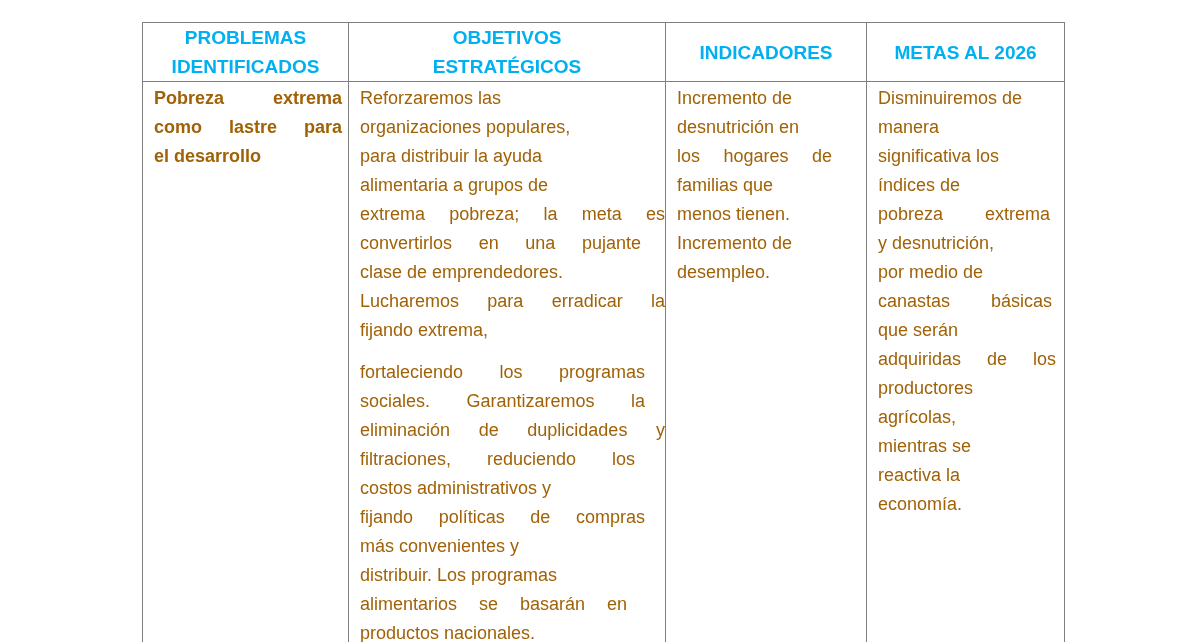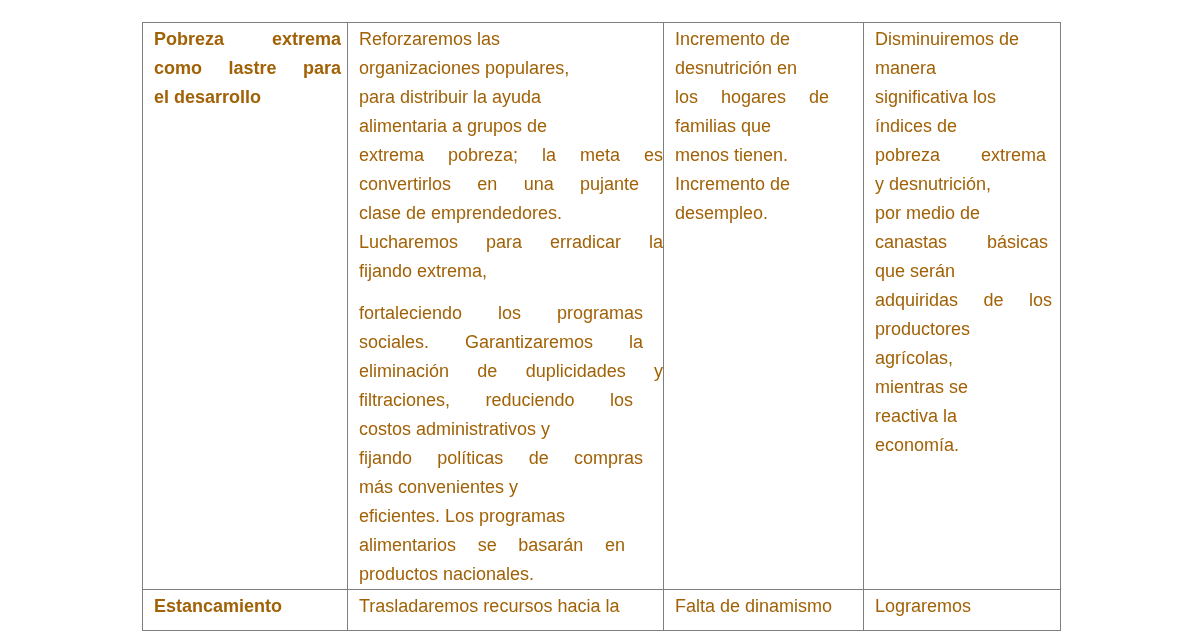--- a/index.html
+++ b/index.html
@@ -24,20 +24,36 @@
 <body>
 
 <table class="tbl">
   <colgroup>
     <col class="c1">
       <col class="c2">
       <col class="c3">
       <col class="c4">
   </colgroup>
   <tbody>
+      <tr>
+    <th class="c1">
+      <span class="line">PROBLEMAS</span>
+      <span class="line">IDENTIFICADOS</span>
+    </th>
+    <th class="c2">
+      <span class="line">OBJETIVOS</span>
+      <span class="line">ESTRATÉGICOS</span>
+    </th>
+    <th class="c3">
+      <span class="line">INDICADORES</span>
+    </th>
+    <th class="c4">
+      <span class="line">METAS AL 2026</span>
+    </th>
+  </tr>
 
   <tr class="row1">
     <td>
       <div class="cell prob" style="padding-right:6px;">
         <span class="line just">Pobreza extrema</span>
         <span class="line just">como lastre para</span>
         <span class="line">el desarrollo</span>
       </div>
     </td>
     <td>
@@ -51,21 +67,21 @@
         <span class="line">clase de emprendedores.</span>
         <span class="line just">Lucharemos para erradicar la</span>
         <span class="line">fijando extrema,</span>
         <span class="line just" style="margin-right:20px;margin-top:13px;">fortaleciendo los programas</span>
         <span class="line just" style="margin-right:20px;">sociales. Garantizaremos la</span>
         <span class="line just">eliminación de duplicidades y</span>
         <span class="line just" style="margin-right:30px;">filtraciones, reduciendo los</span>
         <span class="line">costos administrativos y</span>
         <span class="line just" style="margin-right:20px;">fijando políticas de compras</span>
         <span class="line">más convenientes y</span>
-        <span class="line">eficientes. Los programas</span>
+        <span class="line">distribuir. Los programas</span>
         <span class="line just" style="margin-right:38px;">alimentarios se basarán en</span>
         <span class="line">productos nacionales.</span>
       </div>
     </td>
     <td>
       <div class="cell c3p">
         <span class="line">Incremento de</span>
         <span class="line">desnutrición en</span>
         <span class="line just" style="margin-right:28px;">los hogares de</span>
         <span class="line">familias que</span>

